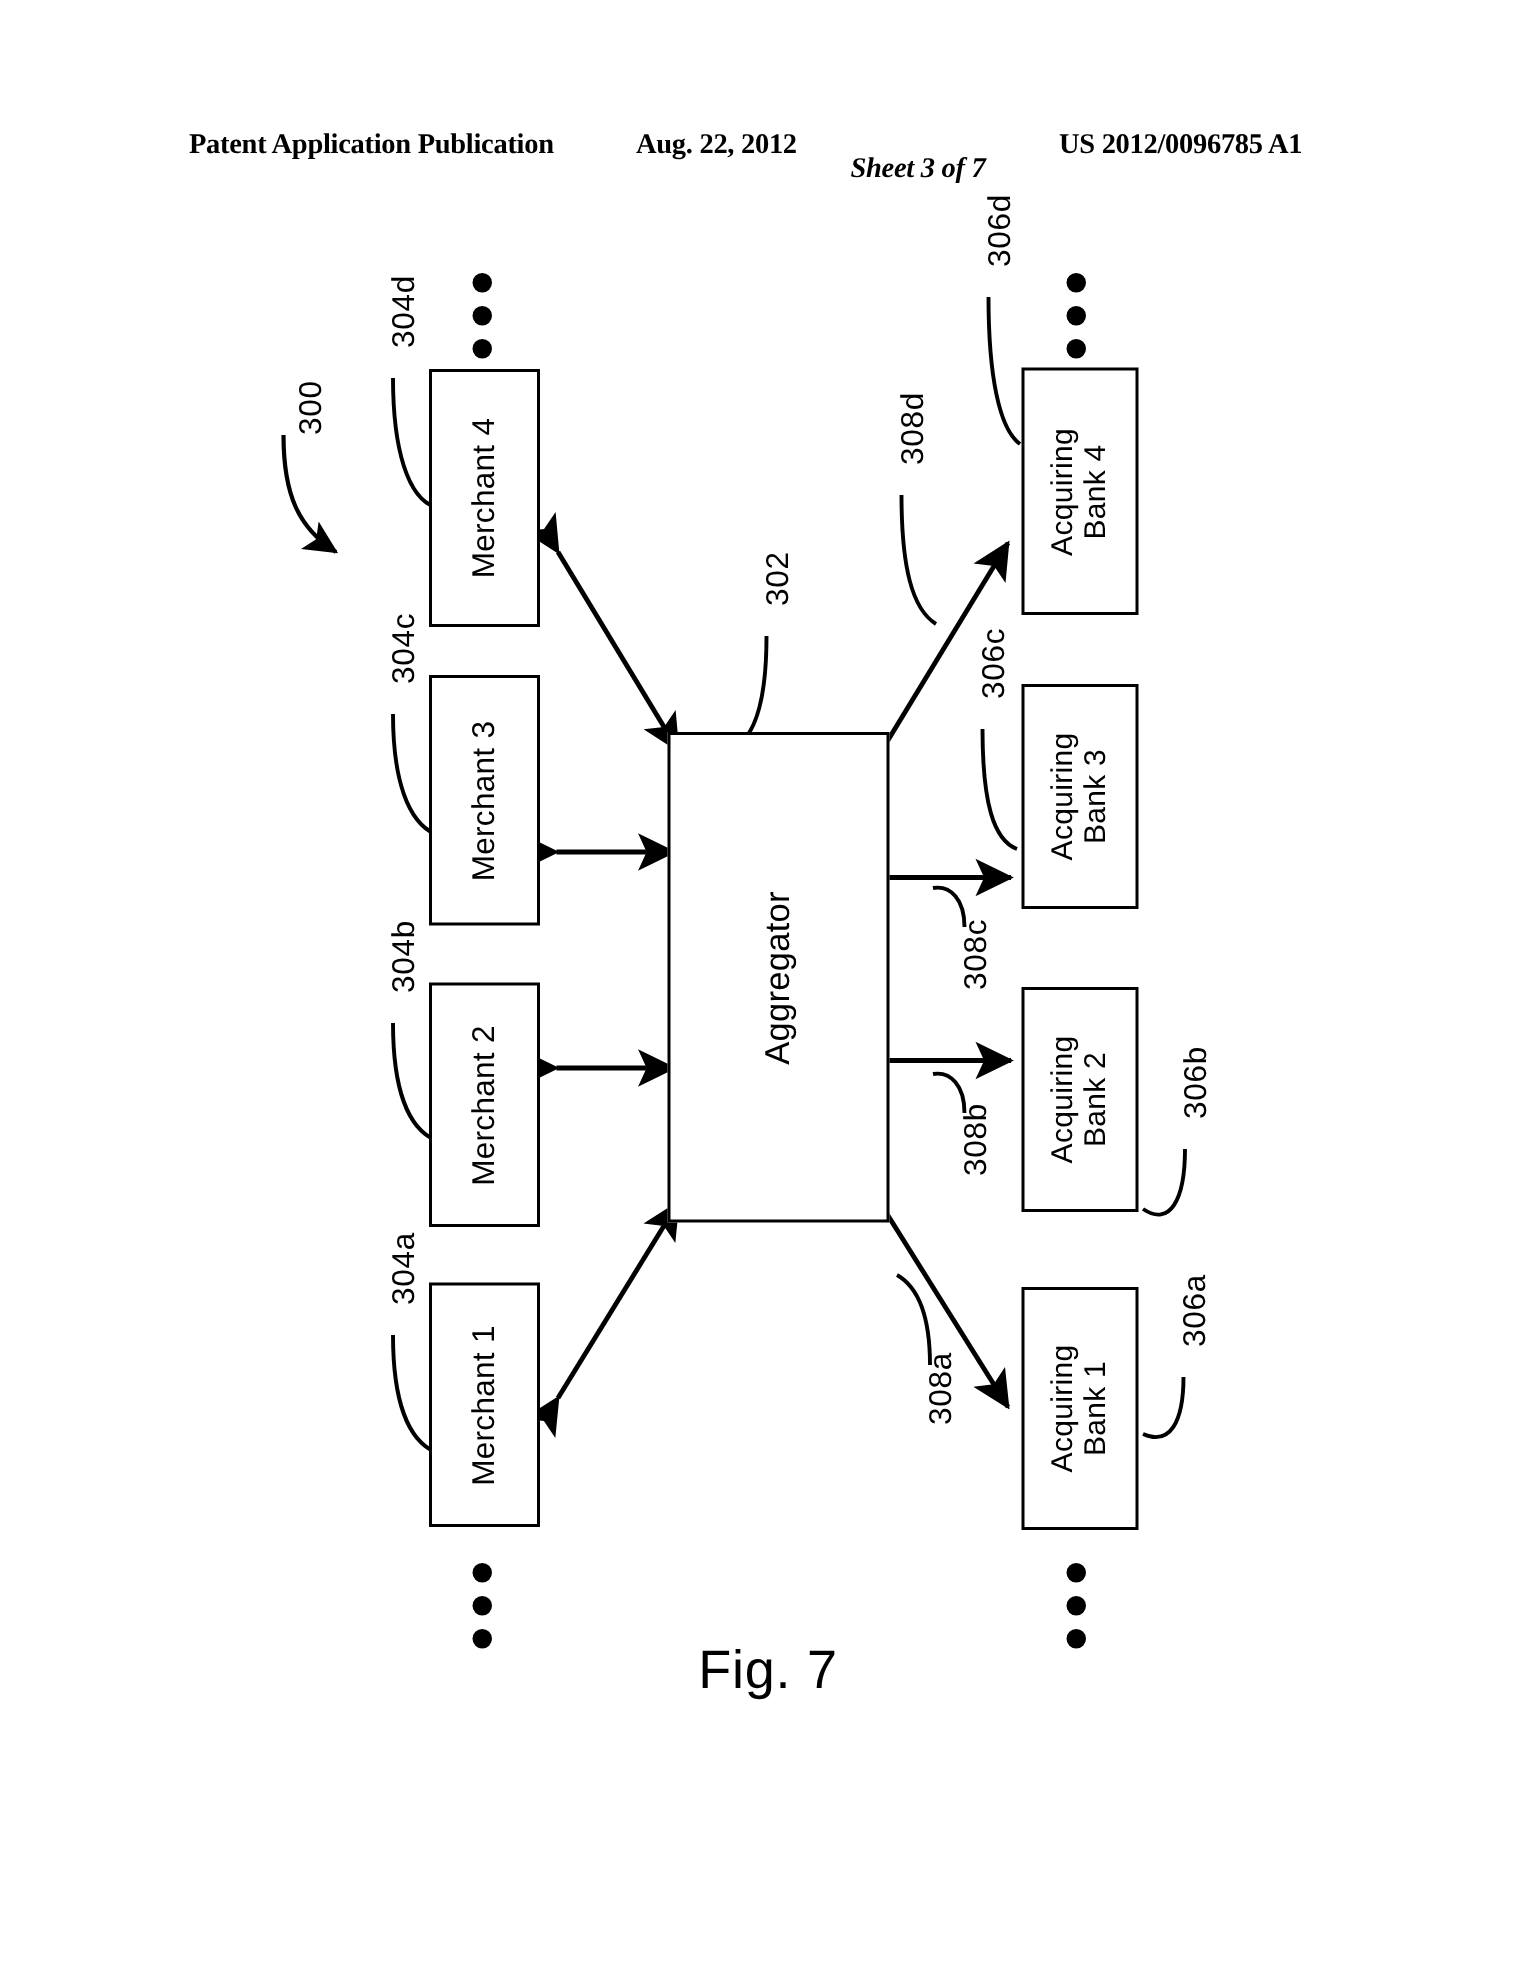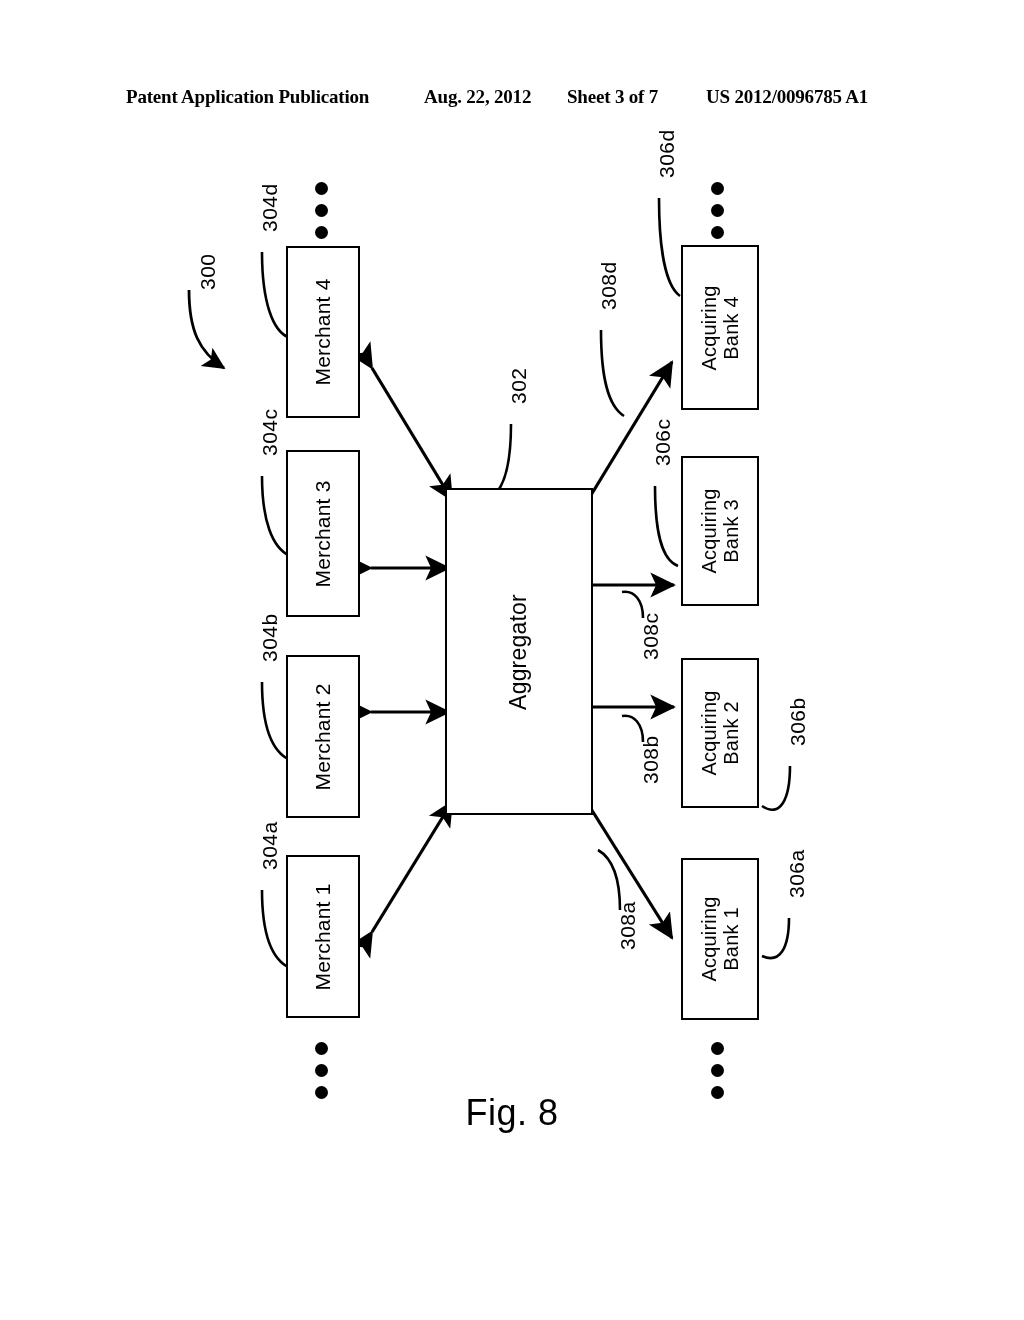--- a/index.html
+++ b/index.html
@@ -24,21 +24,21 @@
     width: 1004px;
     height: 26px;
     font-family: "Liberation Serif", serif;
     font-weight: bold;
     font-size: 19px;
     letter-spacing: -0.2px;
     white-space: nowrap;
   }
   #patent-header .h-pub   { position: absolute; left: 126px; top: 0; }
   #patent-header .h-date  { position: absolute; left: 424px; top: 0; }
-  #patent-header .h-sheet { position: absolute; left: 567px; top: 0; }
+  #patent-header .h-sheet { position: absolute; left: 567px; top: 16px; font-style: italic; }
   #patent-header .h-num   { position: absolute; left: 706px; top: 0; }
 
   
   #figure {
     position: absolute;
     left: 0;
     top: 0;
     width: 1024px;
     height: 1320px;
   }
@@ -249,13 +249,13 @@
   </div>
   <div class="refnum" style="left:785px; top:898px;">306a</div>
 
   <div class="refnum" style="left:597px; top:310px;">308d</div>
   <div class="refnum" style="left:639px; top:660px;">308c</div>
   <div class="refnum" style="left:639px; top:784px;">308b</div>
   <div class="refnum" style="left:616px; top:950px;">308a</div>
 
 </div>
 
-<div id="fig-caption">Fig. 8</div>
+<div id="fig-caption">Fig. 7</div>
 
 </body></html>

